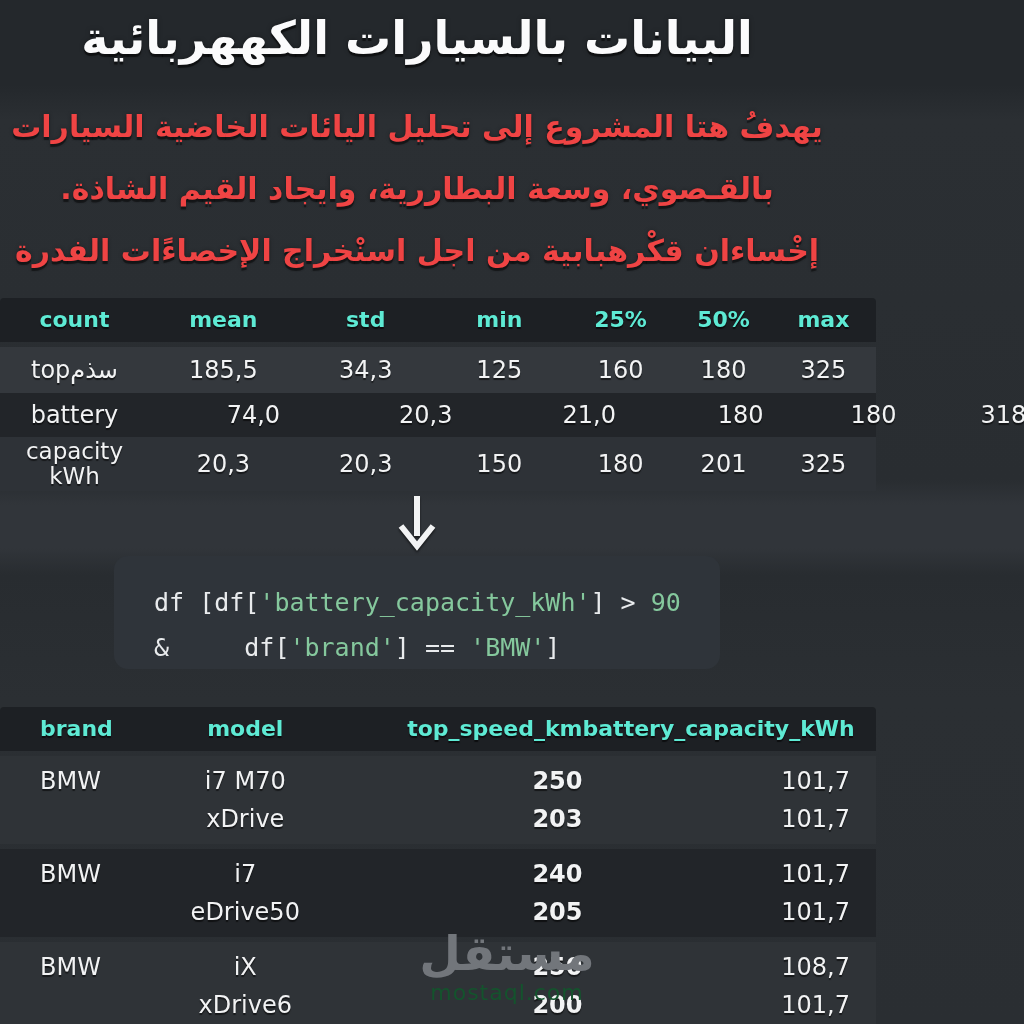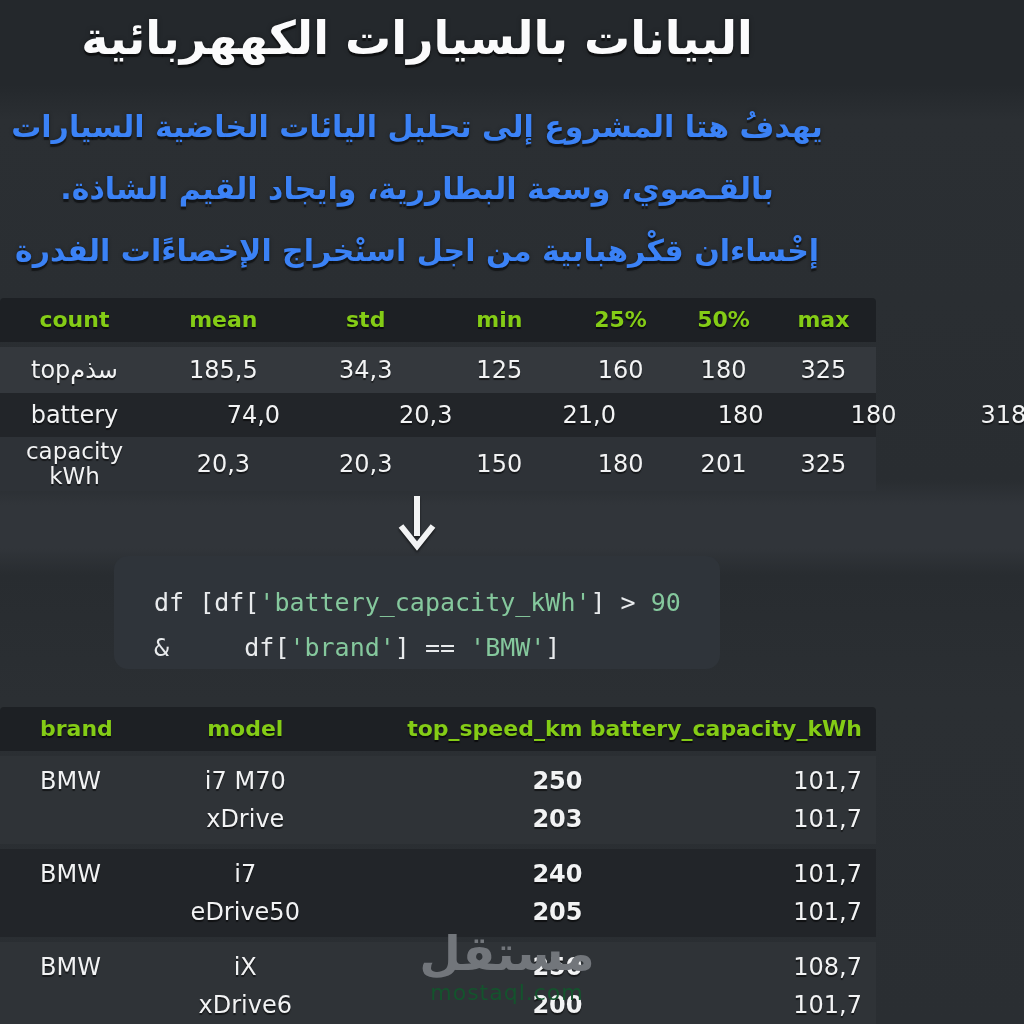--- a/index.html
+++ b/index.html
@@ -19,39 +19,39 @@
 
   
   .title {
     direction:rtl; text-align:center;
     font-size:46px; font-weight:700; line-height:1.6;
     padding-top:2px; color:#fbfbfc;
     text-shadow:0 3px 1px rgba(0,0,0,.55), 0 0 5px rgba(0,0,0,.35);
   }
   .desc {
     direction:rtl; text-align:center; margin-top:20px;
-    font-size:30px; font-weight:700; line-height:62px; color:#3b82f6;
+    font-size:30px; font-weight:700; line-height:62px; color:#ef4444;
     text-shadow:0 3px 1px rgba(0,0,0,.5), 0 0 4px rgba(0,0,0,.3);
   }
 
   
   .tbl { width:876px; margin:0 auto; }
   .t-header {
     background:#1d2024; height:44px; border-radius:4px 4px 0 0;
-    font-weight:700; font-size:22px; color:#84cc16;
+    font-weight:700; font-size:22px; color:#5eead4;
     margin-bottom:5px;
     text-shadow:0 2px 1px rgba(0,0,0,.6);
   }
   .grid7 { display:grid; grid-template-columns:17% 17% 15.5% 15% 12.7% 10.8% 12%; align-items:center; }
   .grid7 > div { text-align:center; }
   .grid4 { display:grid; grid-template-columns:18% 20% 28.5% 33.5%; align-items:center; }
   .grid4 > .c1 { text-align:left; padding-left:40px; }
   .grid4 > .c2 { text-align:center; }
   .grid4 > .c3 { text-align:right; }
-  .grid4 > .c4 { text-align:right; padding-right:14px; }
+  .grid4 > .c4 { text-align:right; padding-right:26px; }
 
   
   #stats-table { margin-top:16px; }
   .t-row { font-size:24px; color:#f2f3f4; text-shadow:0 2px 1px rgba(0,0,0,.55); }
   .row-a { background:#34383d; height:46px; }
   .row-b { background:#222529; height:44px;gap:30px; }
   .row-c { background:#2e3237; height:54px; }
   .lbl-mixed { direction:ltr; unicode-bidi:plaintext; }
   .two-line { line-height:25px; font-size:23px; }
 

